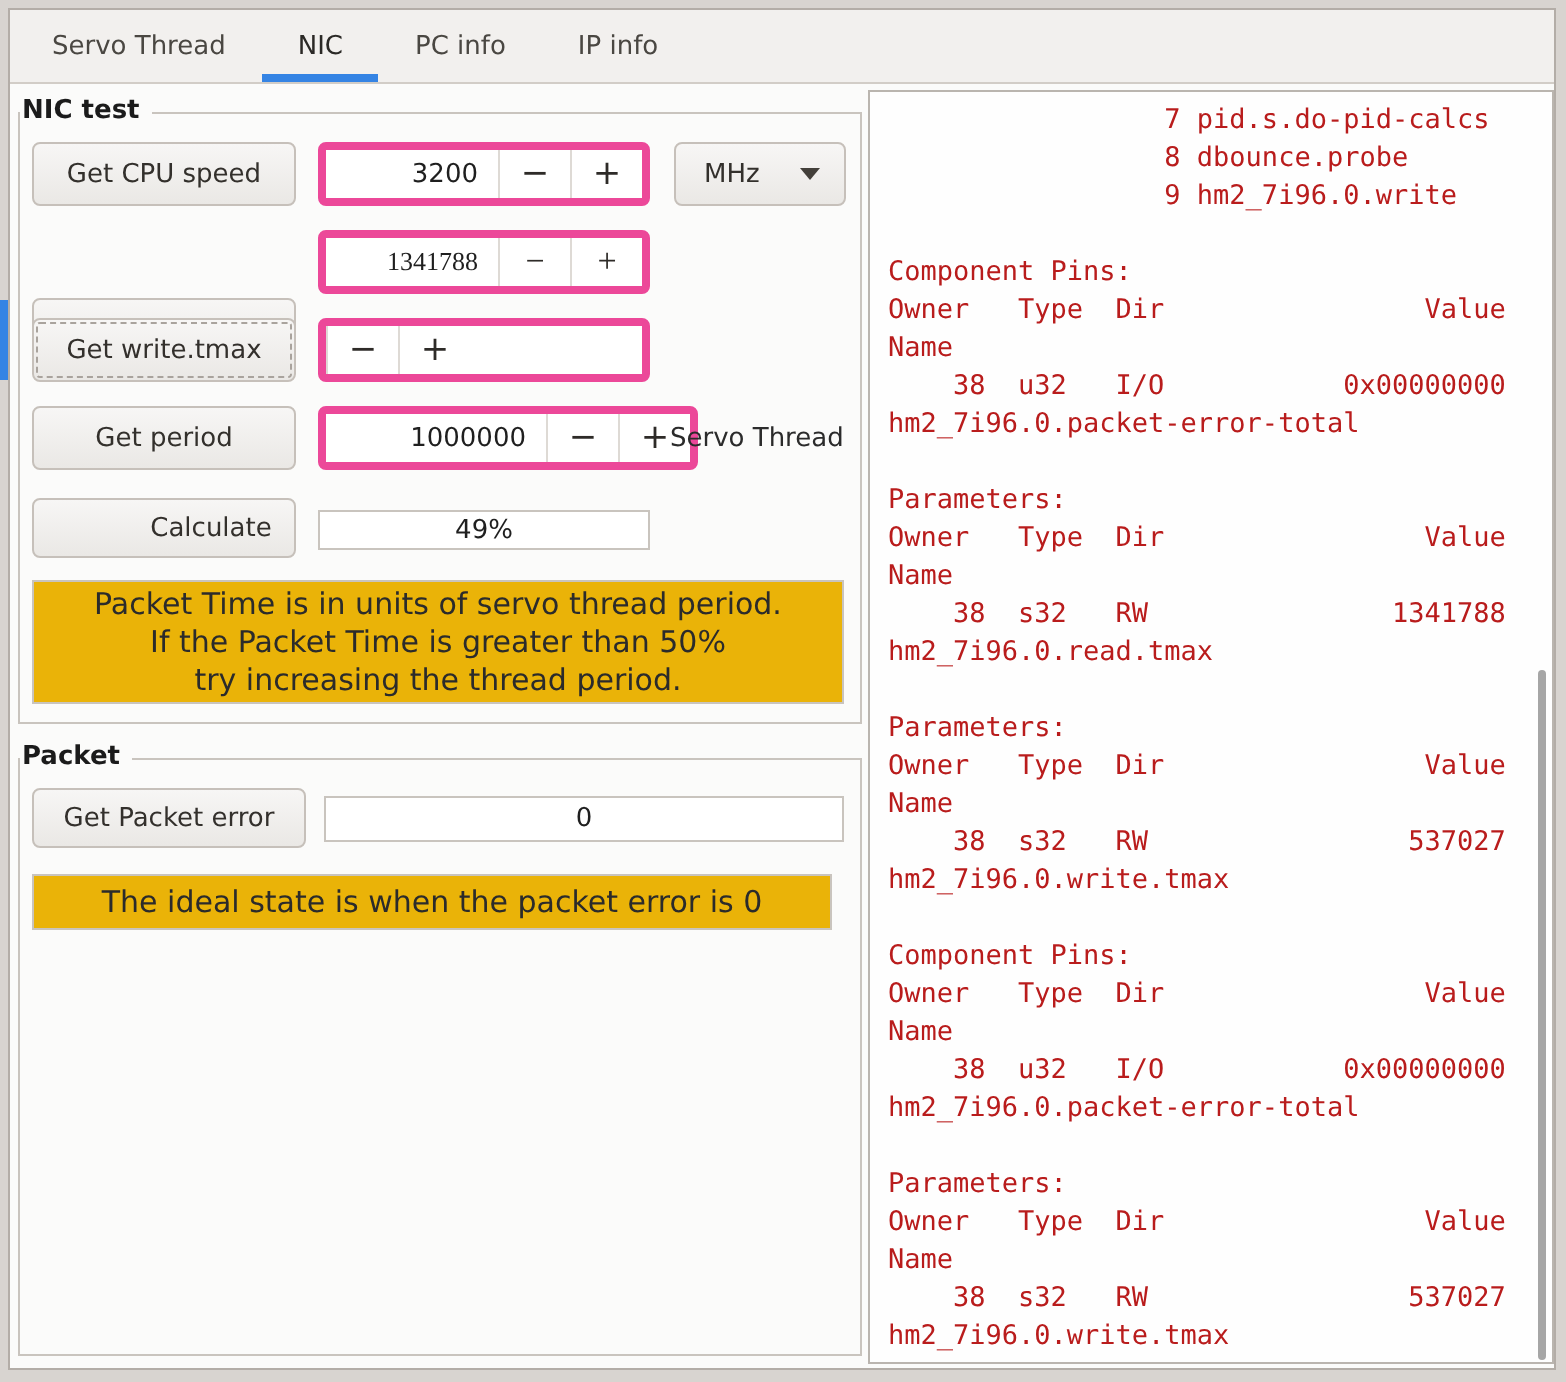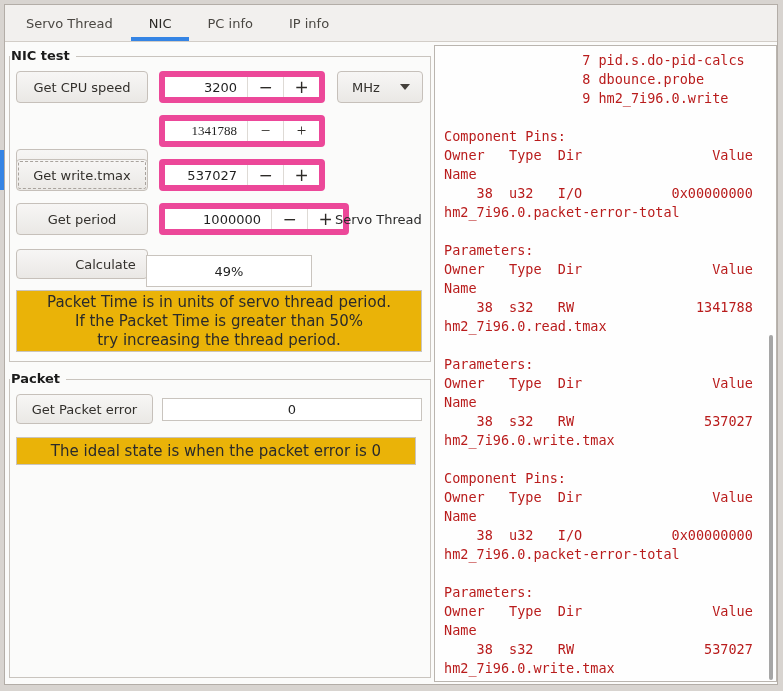--- a/index.html
+++ b/index.html
@@ -37,21 +37,21 @@
   .btn {
     position:absolute; box-sizing:border-box;
     border:1px solid #c6c0ba; border-radius:4px;
     background:linear-gradient(#f7f6f5,#eae8e5);
     font-size:13px; color:#33302c;
     display:flex; align-items:center; justify-content:center;
   }
   .btn.focused { outline:1px dashed #a9a39d; outline-offset:-3px; }
   .spin {
     position:absolute; box-sizing:border-box; display:flex;
-    border:6px solid #ec4899; border-radius:4px; background:#fff; overflow:hidden;
+    border:4px solid #ec4899; border-radius:4px; background:#fff; overflow:hidden;
   }
   .spin .value {
     flex:1; display:flex; align-items:center; justify-content:flex-end;
     padding-right:10px; font-size:13px; color:#1f1f1f;
   }
   .spin .sbtn {
     width:35px; border-left:1px solid #dedad5; background:#fff;
     display:flex; align-items:center; justify-content:center;
     font-size:17px; color:#2e2b28;
   }
@@ -149,21 +149,20 @@
         <div class="sbtn">
             <span>−</span>
           </div>
         <div class="sbtn">
             <span>+</span>
           </div>
       </div>
 
       <div class="btn focused" style="left:6px; top:102px; width:132px; height:32px;">Get write.tmax</div>
       <div class="spin" style="left:149px; top:102px; width:166px; height:32px;">
-        <div class="value">537027</div>
         <div class="sbtn">
             <span>−</span>
           </div>
         <div class="sbtn">
             <span>+</span>
           </div>
       </div>
 
       <div class="btn" style="left:6px; top:146px; width:132px; height:32px;">Get period</div>
       <div class="spin" style="left:149px; top:146px; width:190px; height:32px;">
@@ -171,21 +170,21 @@
         <div class="sbtn">
             <span>−</span>
           </div>
         <div class="sbtn">
             <span>+</span>
           </div>
       </div>
       <div class="plain-label" style="left:325px; top:146px; height:32px;">Servo Thread</div>
 
       <div class="btn" style="left:6px; top:192px; width:132px; height:30px;padding-left:47px;">Calculate</div>
-      <div class="entry" style="left:136px; top:198px; width:166px; height:32px;">49%</div>
+      <div class="entry" style="left:149px; top:198px; width:166px; height:20px;">49%</div>
 
       <div class="note" style="left:6px; top:233px; width:406px; height:62px;">Packet Time is in units of servo thread period.
 If the Packet Time is greater than 50%
 try increasing the thread period.</div>
     </div>
 
     <div class="group" style="left:4px; top:374px; width:420px; height:297px;">
       <div class="group-label">Packet</div>
 
       <div class="btn" style="left:6px; top:14px; width:137px; height:30px;">Get Packet error</div>

